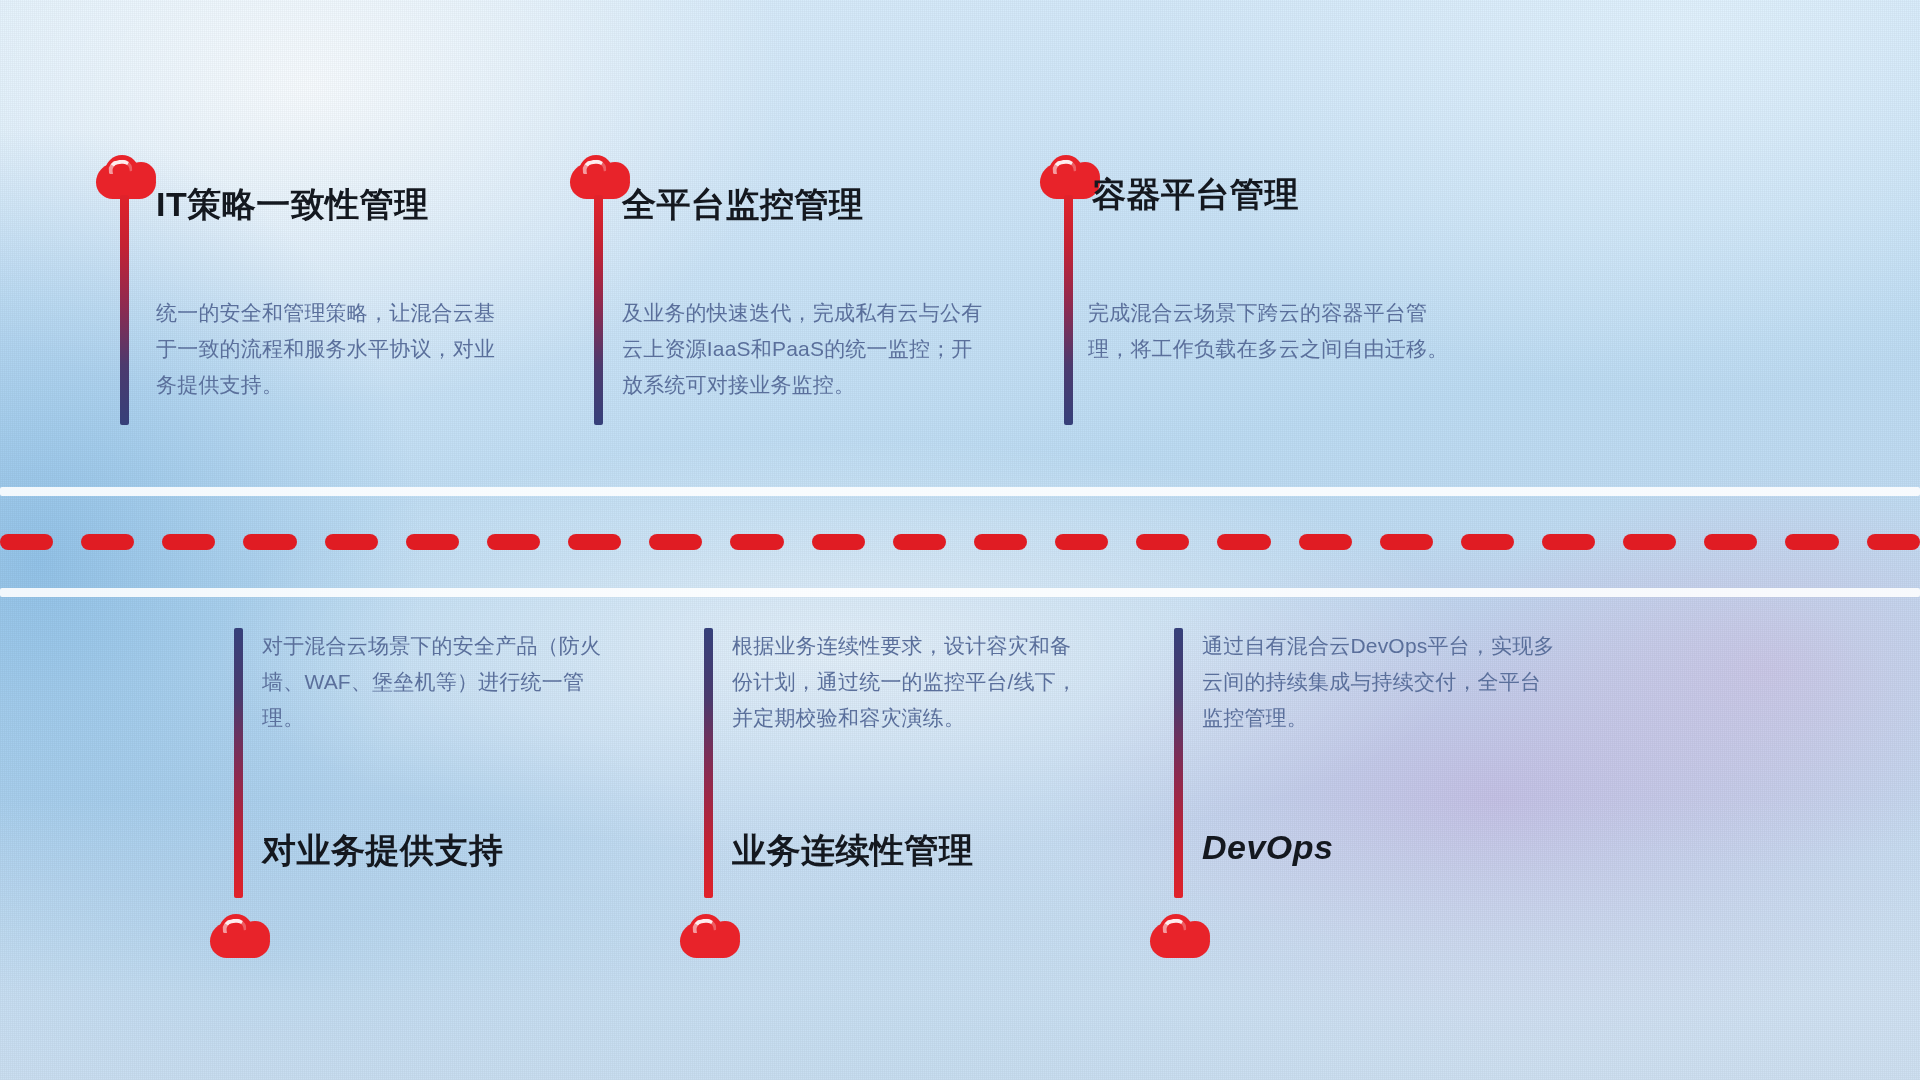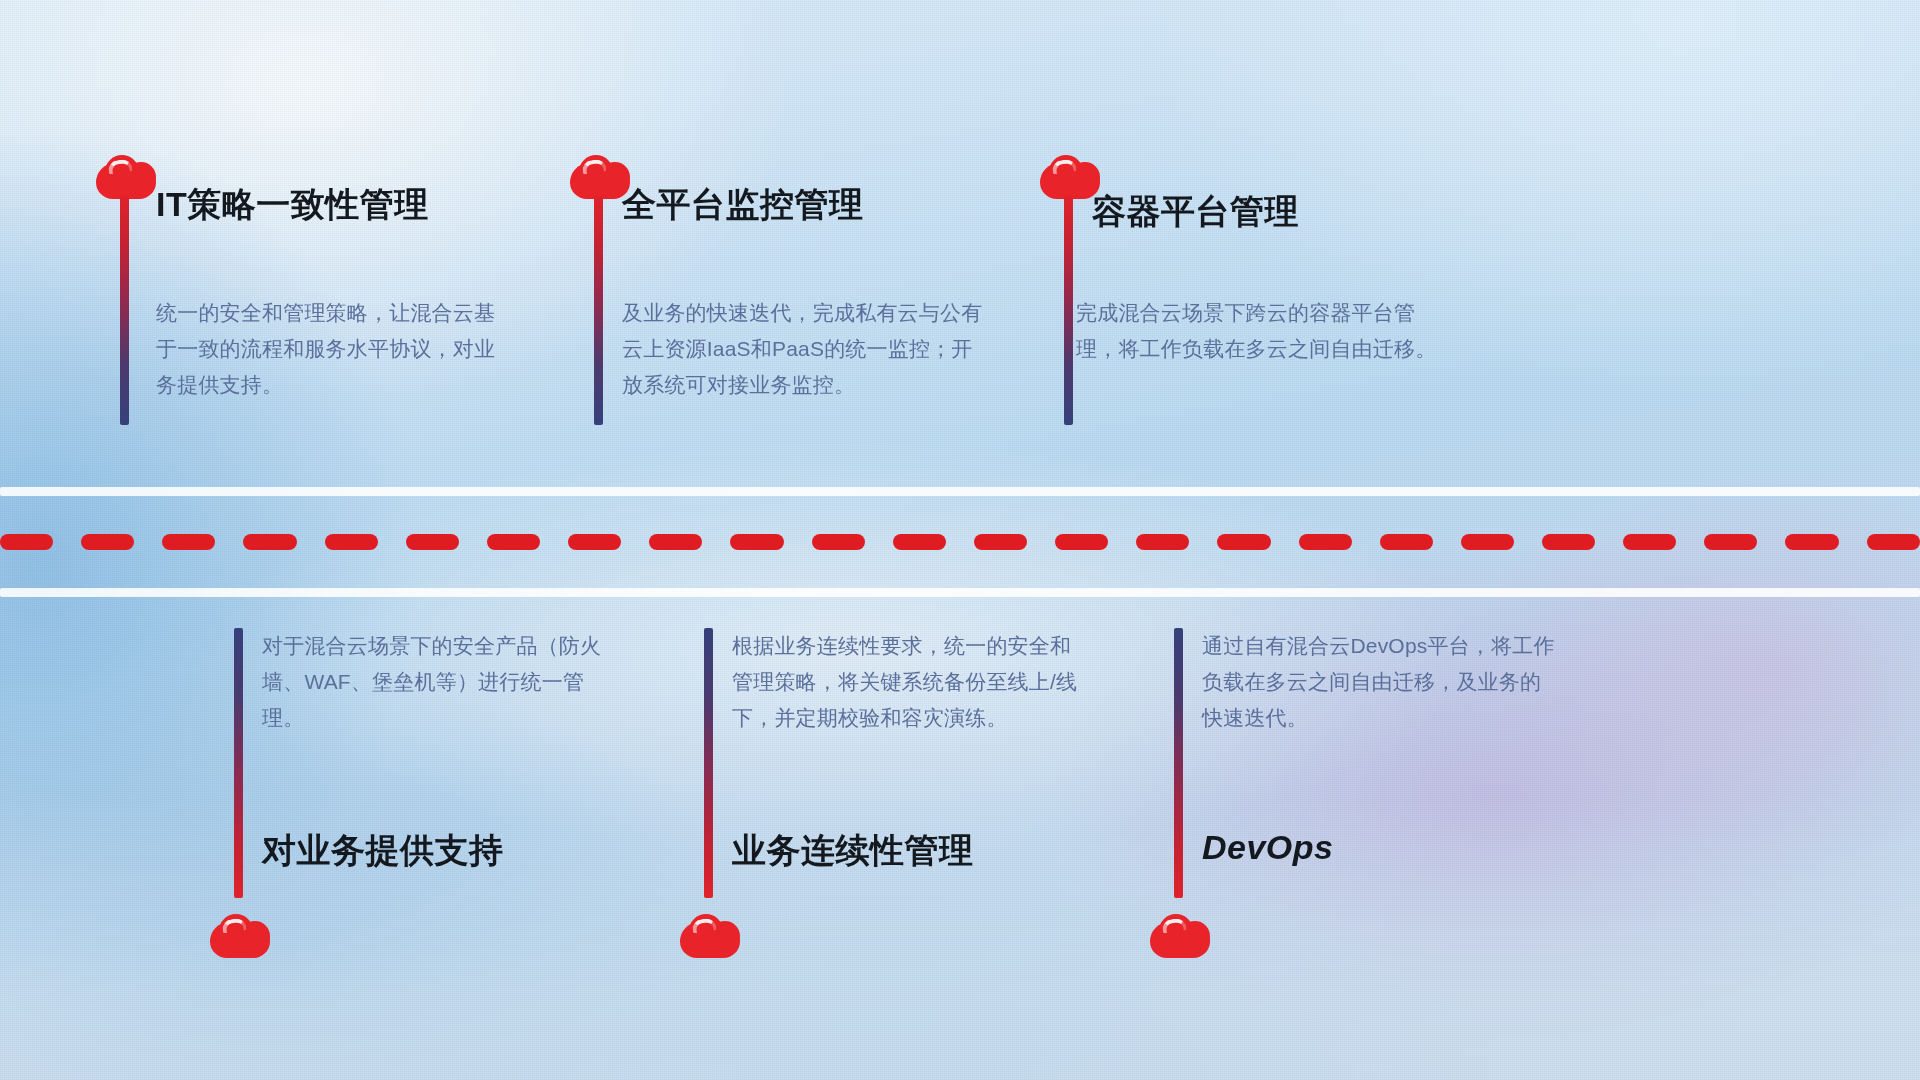--- a/index.html
+++ b/index.html
@@ -164,22 +164,22 @@
 <div class="col top-col" style="left:1040px; width:470px;">
   <div style="position:absolute; left:0; top:0;">
     <div class="cloud">
       <div class="puff"></div>
       <div class="puff2"></div>
       <div class="body"></div>
       <div class="gloss"></div>
     </div>
   </div>
   <div class="bar-down" style="position:absolute; left:24px; top:40px; height:230px;"></div>
-  <div class="title" style="position:absolute; left:52px; top:34px;">容器平台管理</div>
-  <div class="body-text" style="position:absolute; left:36px; top:140px; width:362px;">完成混合云场景下跨云的容器平台管理，将工作负载在多云之间自由迁移。</div>
+  <div class="title" style="position:absolute; left:52px; top:17px;">容器平台管理</div>
+  <div class="body-text" style="position:absolute; left:48px; top:140px; width:362px;">完成混合云场景下跨云的容器平台管理，将工作负载在多云之间自由迁移。</div>
 </div>
 
 <div id="divider">
   <div class="rule-white top"></div>
   <div class="rule-dashed" id="dashed-line">
       <span class="dash" style="width: 53.1667px; margin-right: 28px; background: rgb(224, 28, 35);"></span>
       <span class="dash" style="width: 53.1667px; margin-right: 28px; background: rgb(224, 28, 35);"></span>
       <span class="dash" style="width: 53.1667px; margin-right: 28px; background: rgb(224, 28, 35);"></span>
       <span class="dash" style="width: 53.1667px; margin-right: 28px; background: rgb(224, 28, 35);"></span>
       <span class="dash" style="width: 53.1667px; margin-right: 28px; background: rgb(224, 28, 35);"></span>
@@ -215,35 +215,35 @@
       <div class="puff"></div>
       <div class="puff2"></div>
       <div class="body"></div>
       <div class="gloss"></div>
     </div>
   </div>
 </div>
 
 <div class="col bot-col" style="left:680px; top:628px; width:470px;">
   <div class="bar-up" style="position:absolute; left:24px; top:0px; height:270px;"></div>
-  <div class="body-text" style="position:absolute; left:52px; top:0px; width:360px;">根据业务连续性要求，统一的安全和管理策略，将关键系统备份至线上/线下，并定期校验和容灾演练。</div>
+  <div class="body-text" style="position:absolute; left:52px; top:0px; width:360px;">根据业务连续性要求，设计容灾和备份计划，通过统一的监控平台/线下，并定期校验和容灾演练。</div>
   <div class="title" style="position:absolute; left:52px; top:200px;">业务连续性管理</div>
   <div style="position:absolute; left:0px; top:286px;">
     <div class="cloud">
       <div class="puff"></div>
       <div class="puff2"></div>
       <div class="body"></div>
       <div class="gloss"></div>
     </div>
   </div>
 </div>
 
 <div class="col bot-col" style="left:1150px; top:628px; width:470px;">
   <div class="bar-up" style="position:absolute; left:24px; top:0px; height:270px;"></div>
-  <div class="body-text" style="position:absolute; left:52px; top:0px; width:360px;">通过自有混合云DevOps平台，将工作负载在多云之间自由迁移，及业务的快速迭代。</div>
+  <div class="body-text" style="position:absolute; left:52px; top:0px; width:360px;">通过自有混合云DevOps平台，实现多云间的持续集成与持续交付，全平台监控管理。</div>
   <div class="title" style="position:absolute; left:52px; top:200px;font-style:italic;">DevOps</div>
   <div style="position:absolute; left:0px; top:286px;">
     <div class="cloud">
       <div class="puff"></div>
       <div class="puff2"></div>
       <div class="body"></div>
       <div class="gloss"></div>
     </div>
   </div>
 </div>

